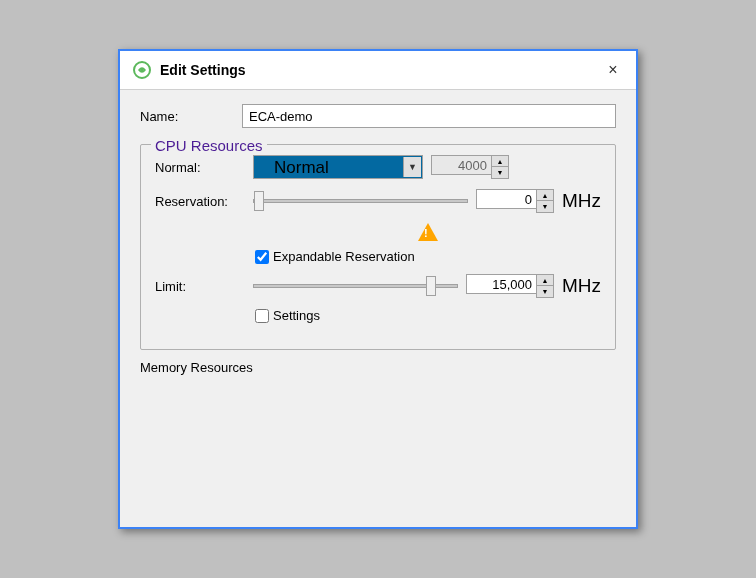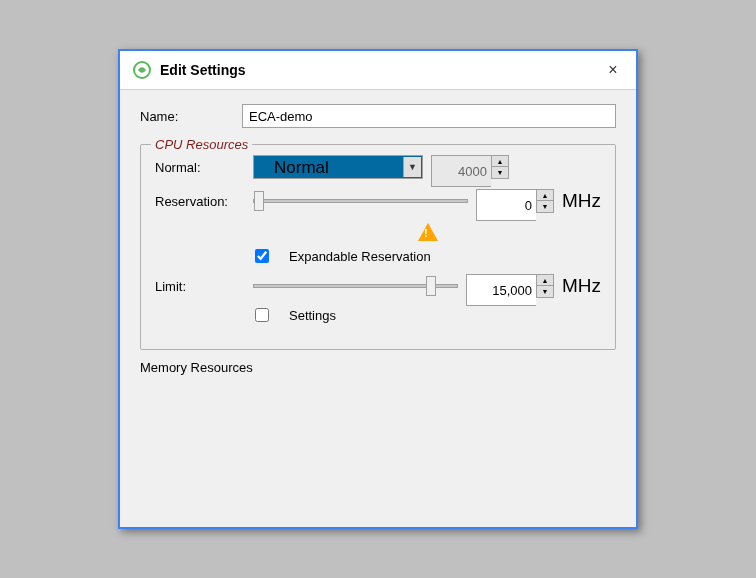--- a/index.html
+++ b/index.html
@@ -99,23 +99,22 @@
       margin-bottom: 10px;
       position: relative;
     }
 
     .section-legend {
       position: absolute;
       top: -8px;
       left: 10px;
       background: #f0f0f0;
       padding: 0 4px;
-      font-size: 13px;
-      color: #7f1d1d;
-      font-style: italic;
+      font-size: 15px;
+      color: #4c1d95;
     }
 
     .field-row {
       display: flex;
       align-items: center;
       margin-bottom: 10px;
       gap: 8px;
     }
 
     .field-label {
@@ -158,21 +157,21 @@
     }
 
     .spinbox {
       display: flex;
       align-items: stretch;
       height: 24px;
     }
 
     .spinbox input {
       width: 60px;
-      height: 32px;
+      height: 20px;
       border: 1px solid #a0a0a0;
       border-right: none;
       padding: 2px 4px;
       font-size: 13px;
       text-align: right;
       background: #e8e8e8;
       color: #666;
       outline: none;
     }
 
@@ -257,22 +256,22 @@
       position: absolute;
       left: -4px;
       top: 4px;
       font-size: 11px;
       font-weight: bold;
       color: #fff;
     }
 
     .checkbox-row {
       display: flex;
-      align-items: flex-start;
-      gap: 20px;
+      align-items: flex-end;
+      gap: 4px;
       margin: 6px 0 10px 100px;
     }
 
     .checkbox-row input[type="checkbox"] {
       width: 14px;
       height: 14px;
       cursor: pointer;
     }
 
     .checkbox-label {

